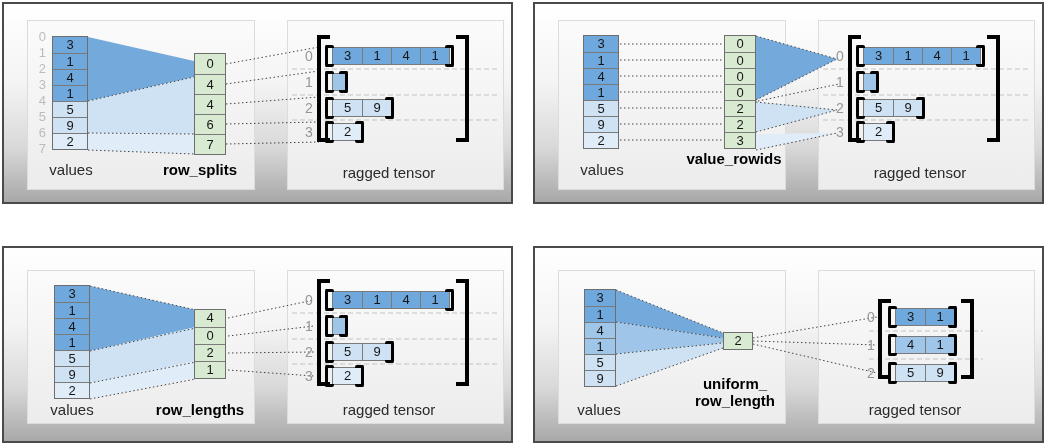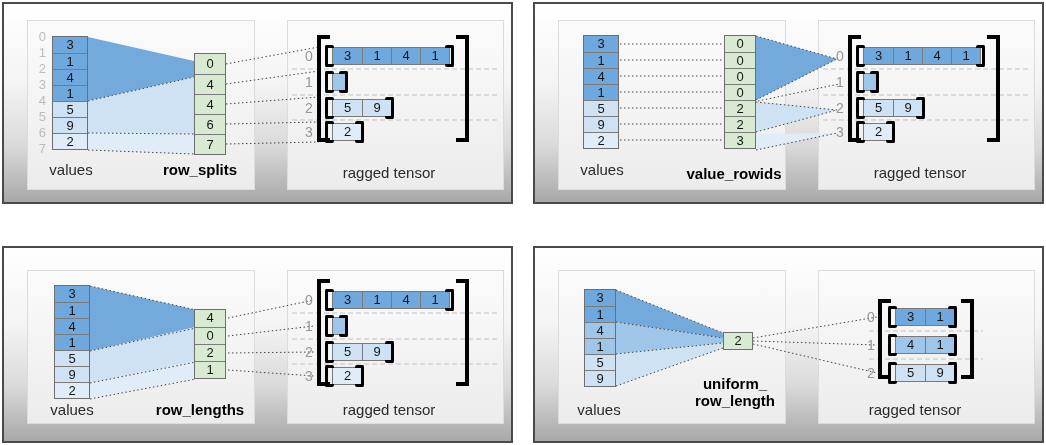--- a/index.html
+++ b/index.html
@@ -163,21 +163,21 @@
       <div class="cell h16 c-green">0</div>
       <div class="cell h16 c-green">0</div>
       <div class="cell h16 c-green">0</div>
       <div class="cell h16 c-green">0</div>
       <div class="cell h16 c-green">2</div>
       <div class="cell h16 c-green">2</div>
       <div class="cell h16 c-green">3</div>
     </div>
 
     <div class="lbl" style="left:67px;top:158px">values</div>
-    <div class="lbl b" style="left:199px;top:162px">value_rowids</div>
+    <div class="lbl b" style="left:199px;top:147px">value_rowids</div>
     <div class="lbl" style="left:385px;top:161px">ragged tensor</div>
 
     <span class="rowlbl" style="left:297px;top:44px">0</span>
     <span class="rowlbl" style="left:297px;top:70px">1</span>
     <span class="rowlbl" style="left:297px;top:96px">2</span>
     <span class="rowlbl" style="left:297px;top:120px">3</span>
 
     <div class="obrk l" style="left:313px;top:31px;height:107px"></div>
     <div class="obrk r" style="left:452px;top:31px;height:107px"></div>
 

